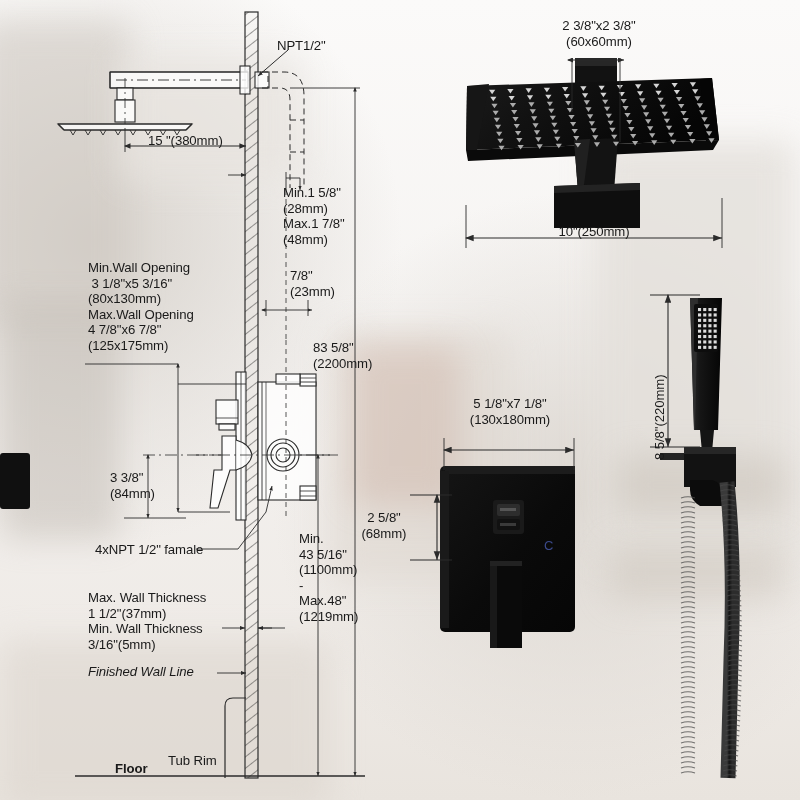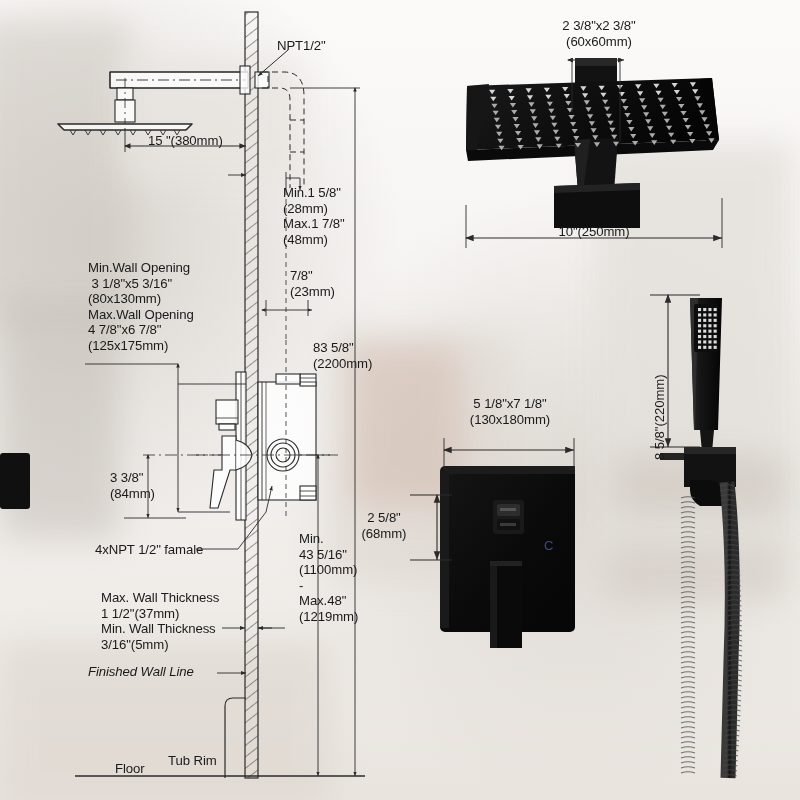--- a/index.html
+++ b/index.html
@@ -611,27 +611,27 @@
 (2200mm)</div>
   <div class="lbl" style="left: 110px; top: 470px; white-space: pre;">3 3/8"
 (84mm)</div>
   <div class="lbl" style="left: 95px; top: 542px; white-space: pre;">4xNPT 1/2" famale</div>
   <div class="lbl" style="left: 283px; top: 531px; white-space: pre; margin-left: 16px;">Min.
 43 5/16"
 (1100mm)
 -
 Max.48"
 (1219mm)</div>
-  <div class="lbl" style="left: 88px; top: 590px; white-space: pre; margin-left: 13px;">Max. Wall Thickness
+  <div class="lbl" style="left: 88px; top: 590px; white-space: pre;">Max. Wall Thickness
 1 1/2"(37mm)
 Min. Wall Thickness
 3/16"(5mm)</div>
   <div class="lbl" style="left: 88px; top: 664px; white-space: pre; font-style: italic;">Finished Wall Line</div>
   <div class="lbl" style="left: 168px; top: 753px; white-space: pre;">Tub Rim</div>
-  <div class="lbl" style="left: 115px; top: 761px; white-space: pre;">Floor</div>
+  <div class="lbl" style="left: 115px; top: 761px; white-space: pre; font-weight: bold;">Floor</div>
 
   <div class="lbl c" style="left: 535px; top: 18px; width: 128px; white-space: pre;">2 3/8"x2 3/8"
 (60x60mm)</div>
   <div class="lbl c" style="left: 528px; top: 224px; width: 132px; white-space: pre;">10"(250mm)</div>
 
   <div class="lbl c" style="left: 430px; top: 396px; width: 160px; white-space: pre;">5 1/8"x7 1/8"
 (130x180mm)</div>
   <div class="lbl c" style="left: 348px; top: 510px; width: 72px; white-space: pre;">2 5/8"
 (68mm)</div>
 

